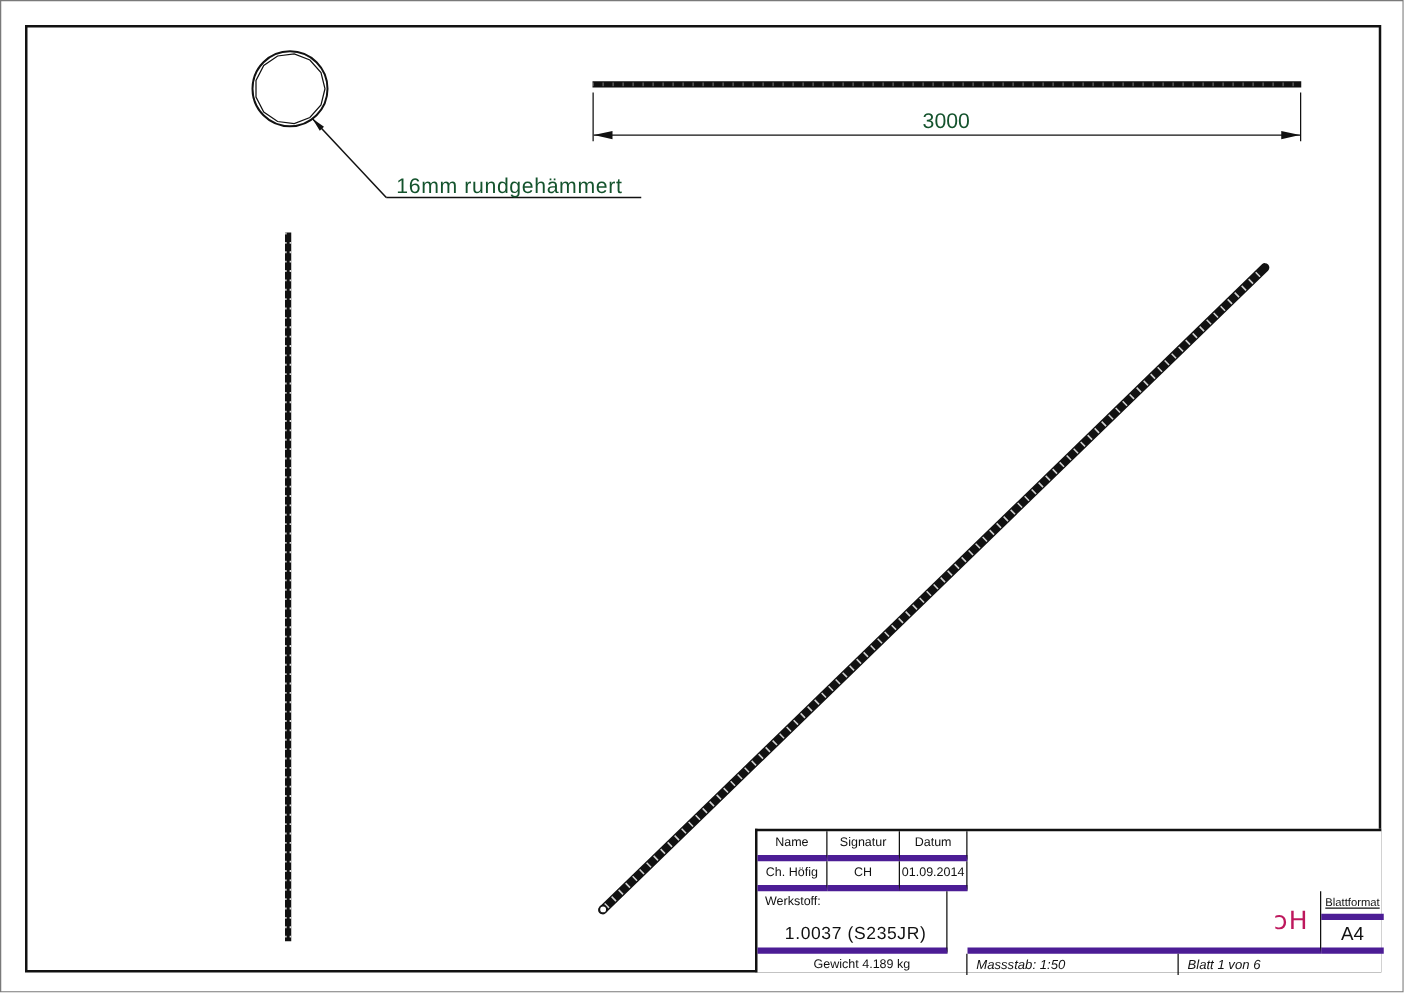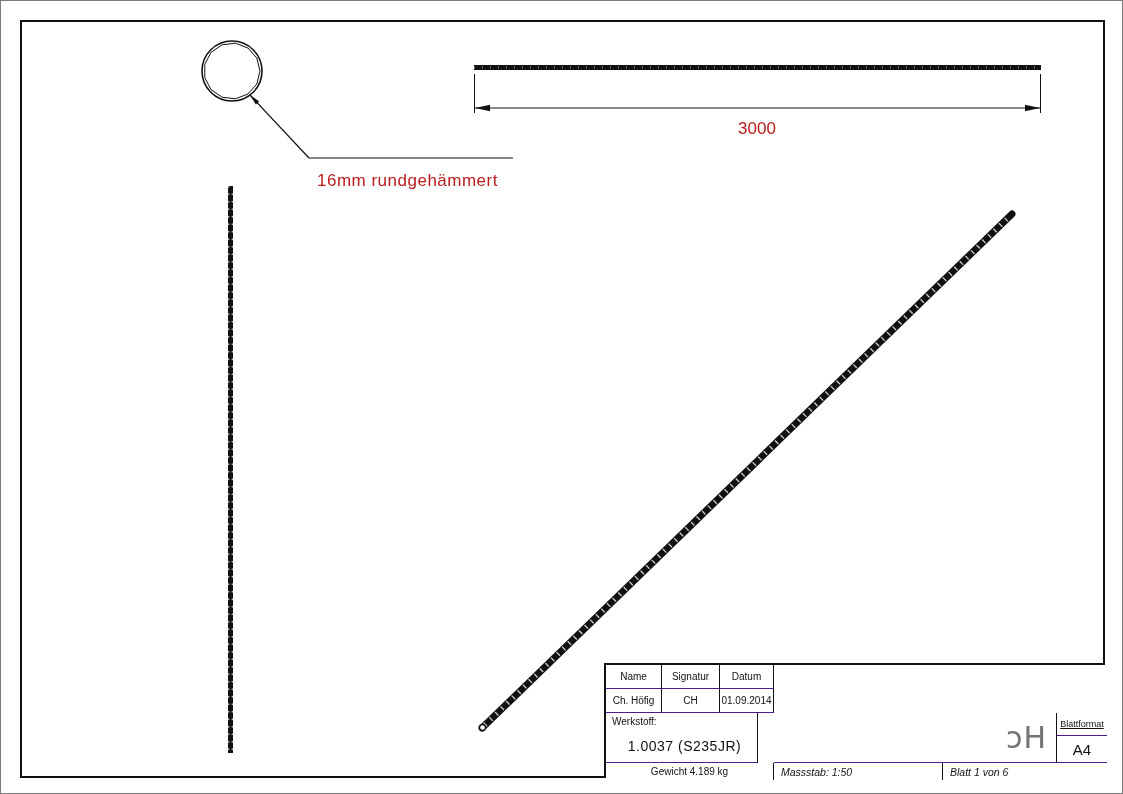--- a/index.html
+++ b/index.html
@@ -14,41 +14,41 @@
     overflow:hidden;
   }
   #frame {
     position:absolute; left:19px; top:19px;
     width:1085px; height:758px;
     border:2px solid #111;
     box-sizing:border-box;
   }
   #drawing-svg { position:absolute; left:0; top:0; }
 
-  .ann { position:absolute; color:#b91c1c;margin-top:32px; }
+  .ann { position:absolute; color:#14532d; }
   #callout-text {
     left:316px; top:138px; width:200px;
     font-size:17px; letter-spacing:0.5px; white-space:nowrap;
   }
   #dim-text {
     left:716px; top:86px; width:80px;
     font-size:17px; text-align:center;
   }
 
   
   #titleblock {
     position:absolute; left:603px; top:662px;
     width:501px; height:115px;
     border-top:2px solid #111; border-left:2px solid #111;
     box-sizing:border-box;
     background:#fff;
   }
   .tb-cell {
     position:absolute; box-sizing:border-box;
-    border-right:1px solid #111; border-bottom:1px solid #4c1d95;
+    border-right:1px solid #111; border-bottom:5px solid #4c1d95;
     overflow:hidden;
   }
   .tb-center { display:flex; align-items:center; justify-content:center; }
   .tb-small { font-size:10px; }
   .tb-tiny  { font-size:9px;text-decoration:underline; }
 
   #tb-name-h   { left:0;     top:0;    width:56px;  height:24px; }
   #tb-sig-h    { left:56px;  top:0;    width:58px;  height:24px; }
   #tb-datum-h  { left:114px; top:0;    width:54px;  height:24px; }
   #tb-artikel  { left:168px; top:0;    width:333px; height:48px; border-right:none; padding:3px 0 0 9px; }
@@ -66,21 +66,21 @@
   #artikel-label { font-size:9px; }
   #artikel-number { margin-top:1px; padding-left:9px; white-space:nowrap; }
   #artikel-number .num-main   { font-size:20px; font-weight:bold; letter-spacing:0.5px; }
   #artikel-number .num-suffix { font-size:24px; font-weight:normal; }
 
   #werkstoff-value {
     margin-top:11px; text-align:center; font-size:14px; letter-spacing:0.5px;
   }
   #logo-mark {
     font-family:"DejaVu Sans", sans-serif;
-    font-size:30px; line-height:30px; color:#737373; letter-spacing:1px;
+    font-size:20px; line-height:30px; color:#be185d; letter-spacing:1px;
   }
   #tb-bf-value { font-size:15px; }
   #tb-gewicht  { font-size:10px; }
   #tb-massstab, #tb-blatt { font-size:10.5px;font-style:italic; }
 </style>
 </head>
 <body>
 
 <div id="page">
 

